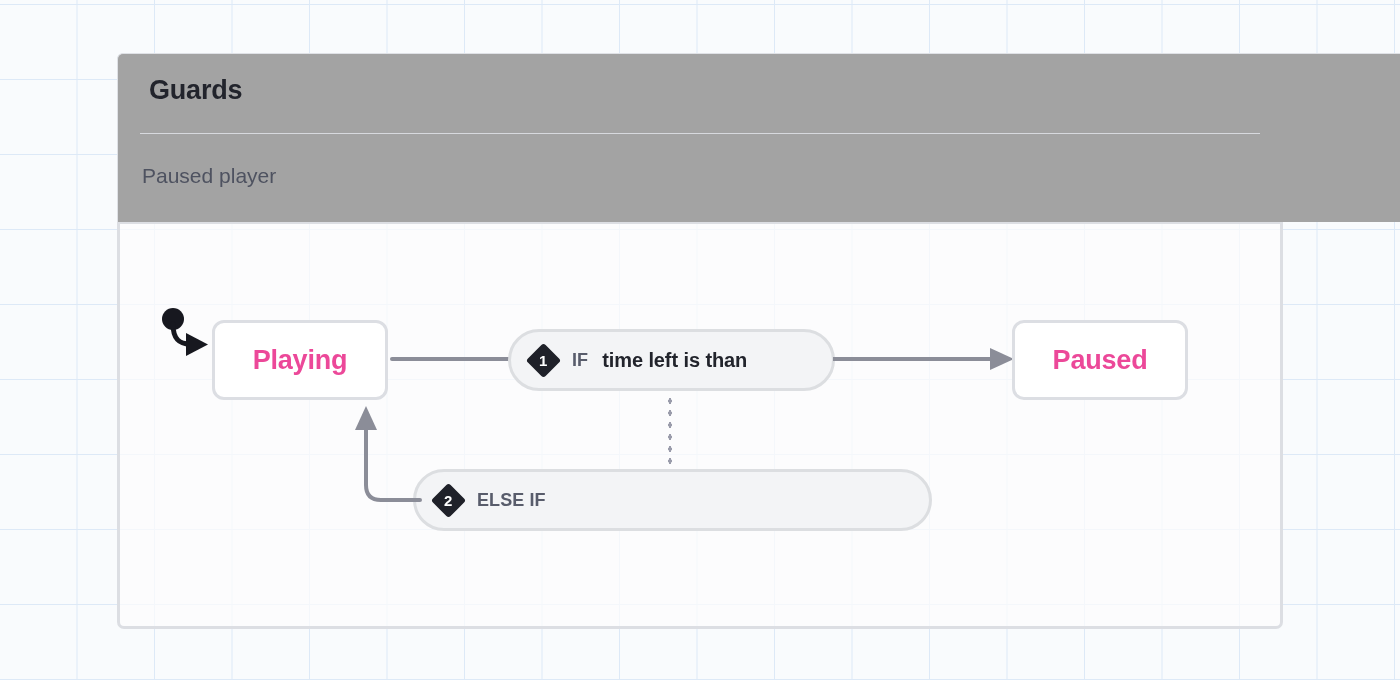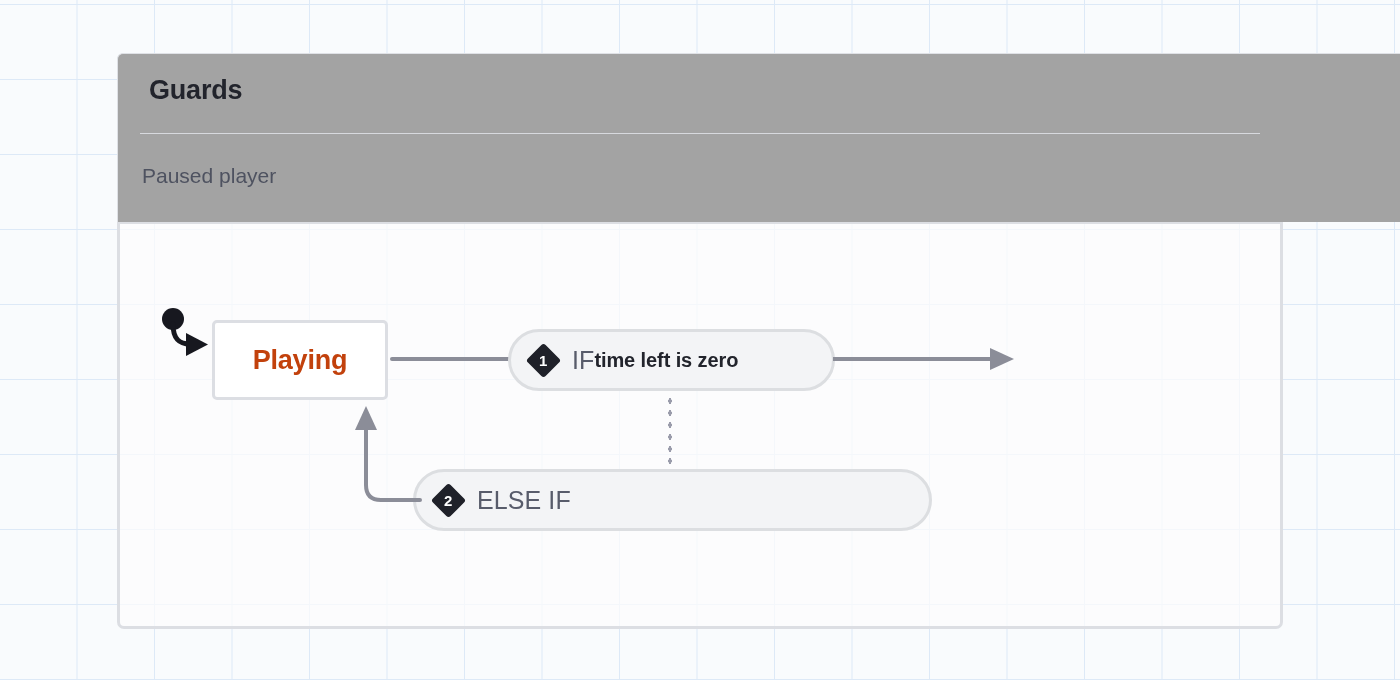--- a/index.html
+++ b/index.html
@@ -89,28 +89,28 @@
     height: 680px;
     pointer-events: none;
   }
   #diagram-layer > * { pointer-events: auto; }
 
   
   .state-node {
     position: absolute;
     background: #ffffff;
     border: 3px solid #dcdee3;
-    border-radius: 5px;
+    border-radius: 12px;
     box-sizing: border-box;
     display: flex;
     align-items: center;
     justify-content: center;
     font-size: 27px;
     font-weight: bold;
-    color: #c2410c;
+    color: #ec4899;
     letter-spacing: -0.2px;
   }
   #state-playing {
     left: 212px;
     top: 320px;
     width: 176px;
     height: 80px;
   }
   #state-paused {
     left: 1012px;
@@ -155,24 +155,25 @@
     margin-right: 16px;
   }
   .guard-badge-num {
     transform: rotate(-45deg);
     color: #ffffff;
     font-size: 15px;
     font-weight: bold;
     line-height: 1;
   }
   .guard-keyword {
-    font-size: 25px;
-    font-weight: normal;
+    font-size: 18px;
+    font-weight: bold;
     color: #585c6b;
     letter-spacing: 0.1px;
+    margin-right: 14px;
     white-space: nowrap;
   }
   .guard-condition {
     font-size: 20px;
     font-weight: bold;
     color: #22242c;
     letter-spacing: -0.1px;
     white-space: nowrap;
   }
 
@@ -243,21 +244,21 @@
 
   <div class="state-node" id="state-playing">Playing</div>
 
   <div id="edge-playing-to-guard1"></div>
 
   <div class="guard-pill" id="guard-pill-1">
     <span class="guard-badge">
       <span class="guard-badge-num">1</span>
     </span>
     <span class="guard-keyword">IF</span>
-    <span class="guard-condition">time left is zero</span>
+    <span class="guard-condition">time left is than</span>
   </div>
 
   <div id="edge-dotted-connector"></div>
 
   <div id="edge-guard1-to-paused">
     <svg width="182" height="42" viewBox="0 0 182 42">
       <line x1="0" y1="21" x2="160" y2="21" stroke="#8b8d98" stroke-width="4" stroke-linecap="round"></line>
       <path d="M157 10 L 181 21 L 157 32 Z" fill="#8b8d98"></path>
     </svg>
   </div>
@@ -269,14 +270,15 @@
     <span class="guard-keyword">ELSE IF</span>
   </div>
 
   <div id="edge-guard2-to-playing">
     <svg width="80" height="110" viewBox="0 0 80 110">
       <path d="M72 95 L 33 95 Q 18 95 18 80 L 18 22" stroke="#8b8d98" stroke-width="4" fill="none" stroke-linecap="round"></path>
       <path d="M7 25 L 18 1 L 29 25 Z" fill="#8b8d98"></path>
     </svg>
   </div>
 
+  <div class="state-node" id="state-paused">Paused</div>
 
 </div>
 
 </body></html>

